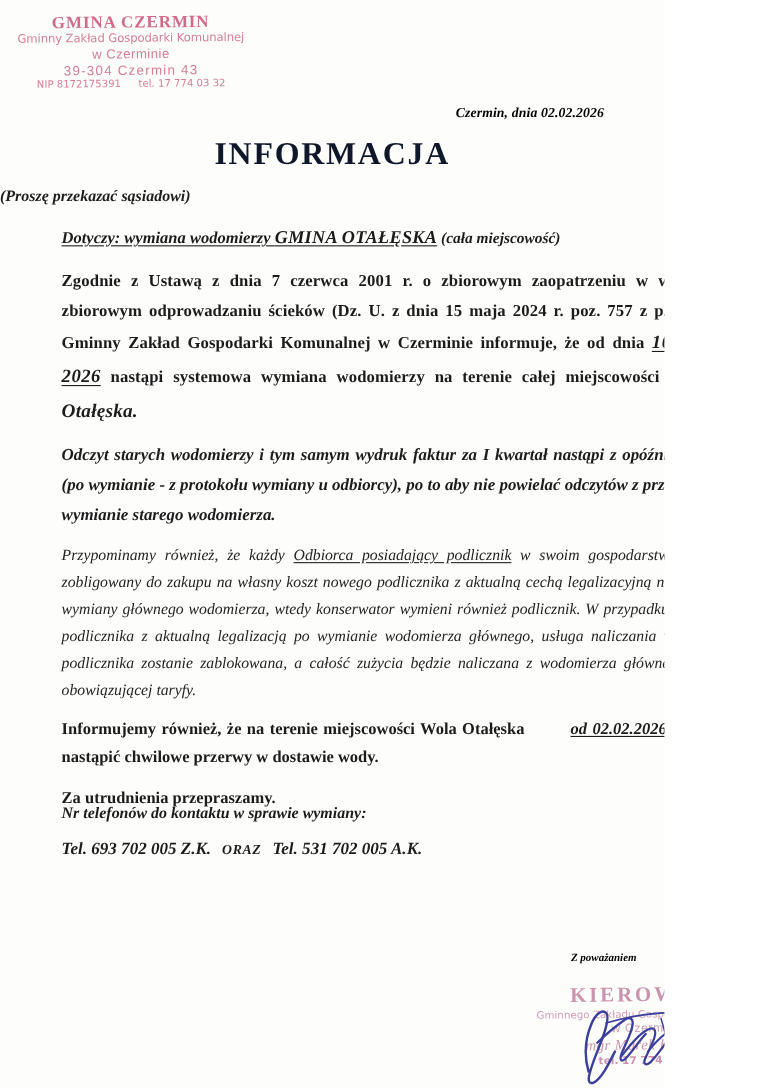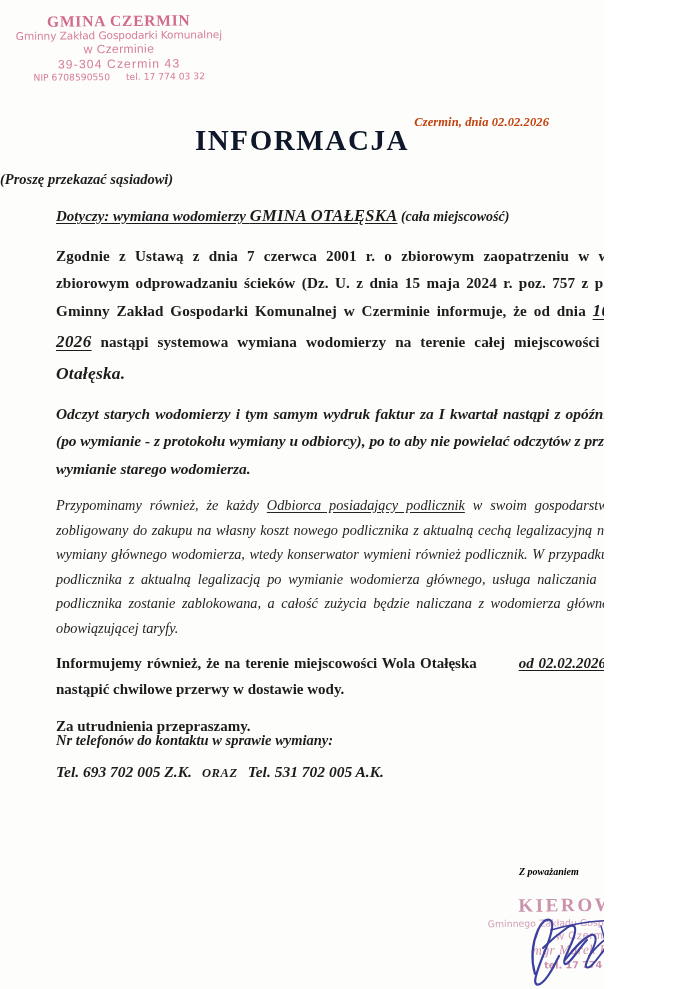--- a/index.html
+++ b/index.html
@@ -64,25 +64,25 @@
     letter-spacing: 0px;
     color: #d4738f;
     margin-top: 1px;
   }
   .header-stamp .hs-nip { margin-right: 16px; }
 
   
   .date-line {
     position: absolute;
     right: 55px;
-    top: 115px;
+    top: 95px;
     font-style: italic;
     font-weight: bold;
     font-size: 12.5px;
-    color: #c2410c;
+    color: #000000;
     letter-spacing: 0.1px;
   }
 
   
   .doc-title {
     position: absolute;
     left: 0;
     right: 0;
     top: 124px;
     text-align: center;
@@ -282,21 +282,21 @@
 </head>
 <body>
 
 <div class="page">
 
   <div class="header-stamp">
     <div class="hs-line1">GMINA CZERMIN</div>
     <div class="hs-line2">Gminny Zakład Gospodarki Komunalnej</div>
     <div class="hs-line3">w Czerminie</div>
     <div class="hs-line4">39-304 Czermin 43</div>
-    <div class="hs-line5"><span class="hs-nip">NIP 6708590550</span><span>tel. 17 774 03 32</span></div>
+    <div class="hs-line5"><span class="hs-nip">NIP 8172175391</span><span>tel. 17 774 03 32</span></div>
   </div>
 
   <div class="date-line">Czermin, dnia 02.02.2026</div>
 
   <div class="doc-title">INFORMACJA</div>
   <div class="doc-subtitle">(Proszę przekazać sąsiadowi)</div>
 
   <div class="body-area">
 
     <div class="subject-line"><span class="subj-u">Dotyczy: wymiana wodomierzy </span><span class="subj-u subj-big">GMINA OTAŁĘSKA</span><span class="subj-paren"> (cała miejscowość)</span></div>

